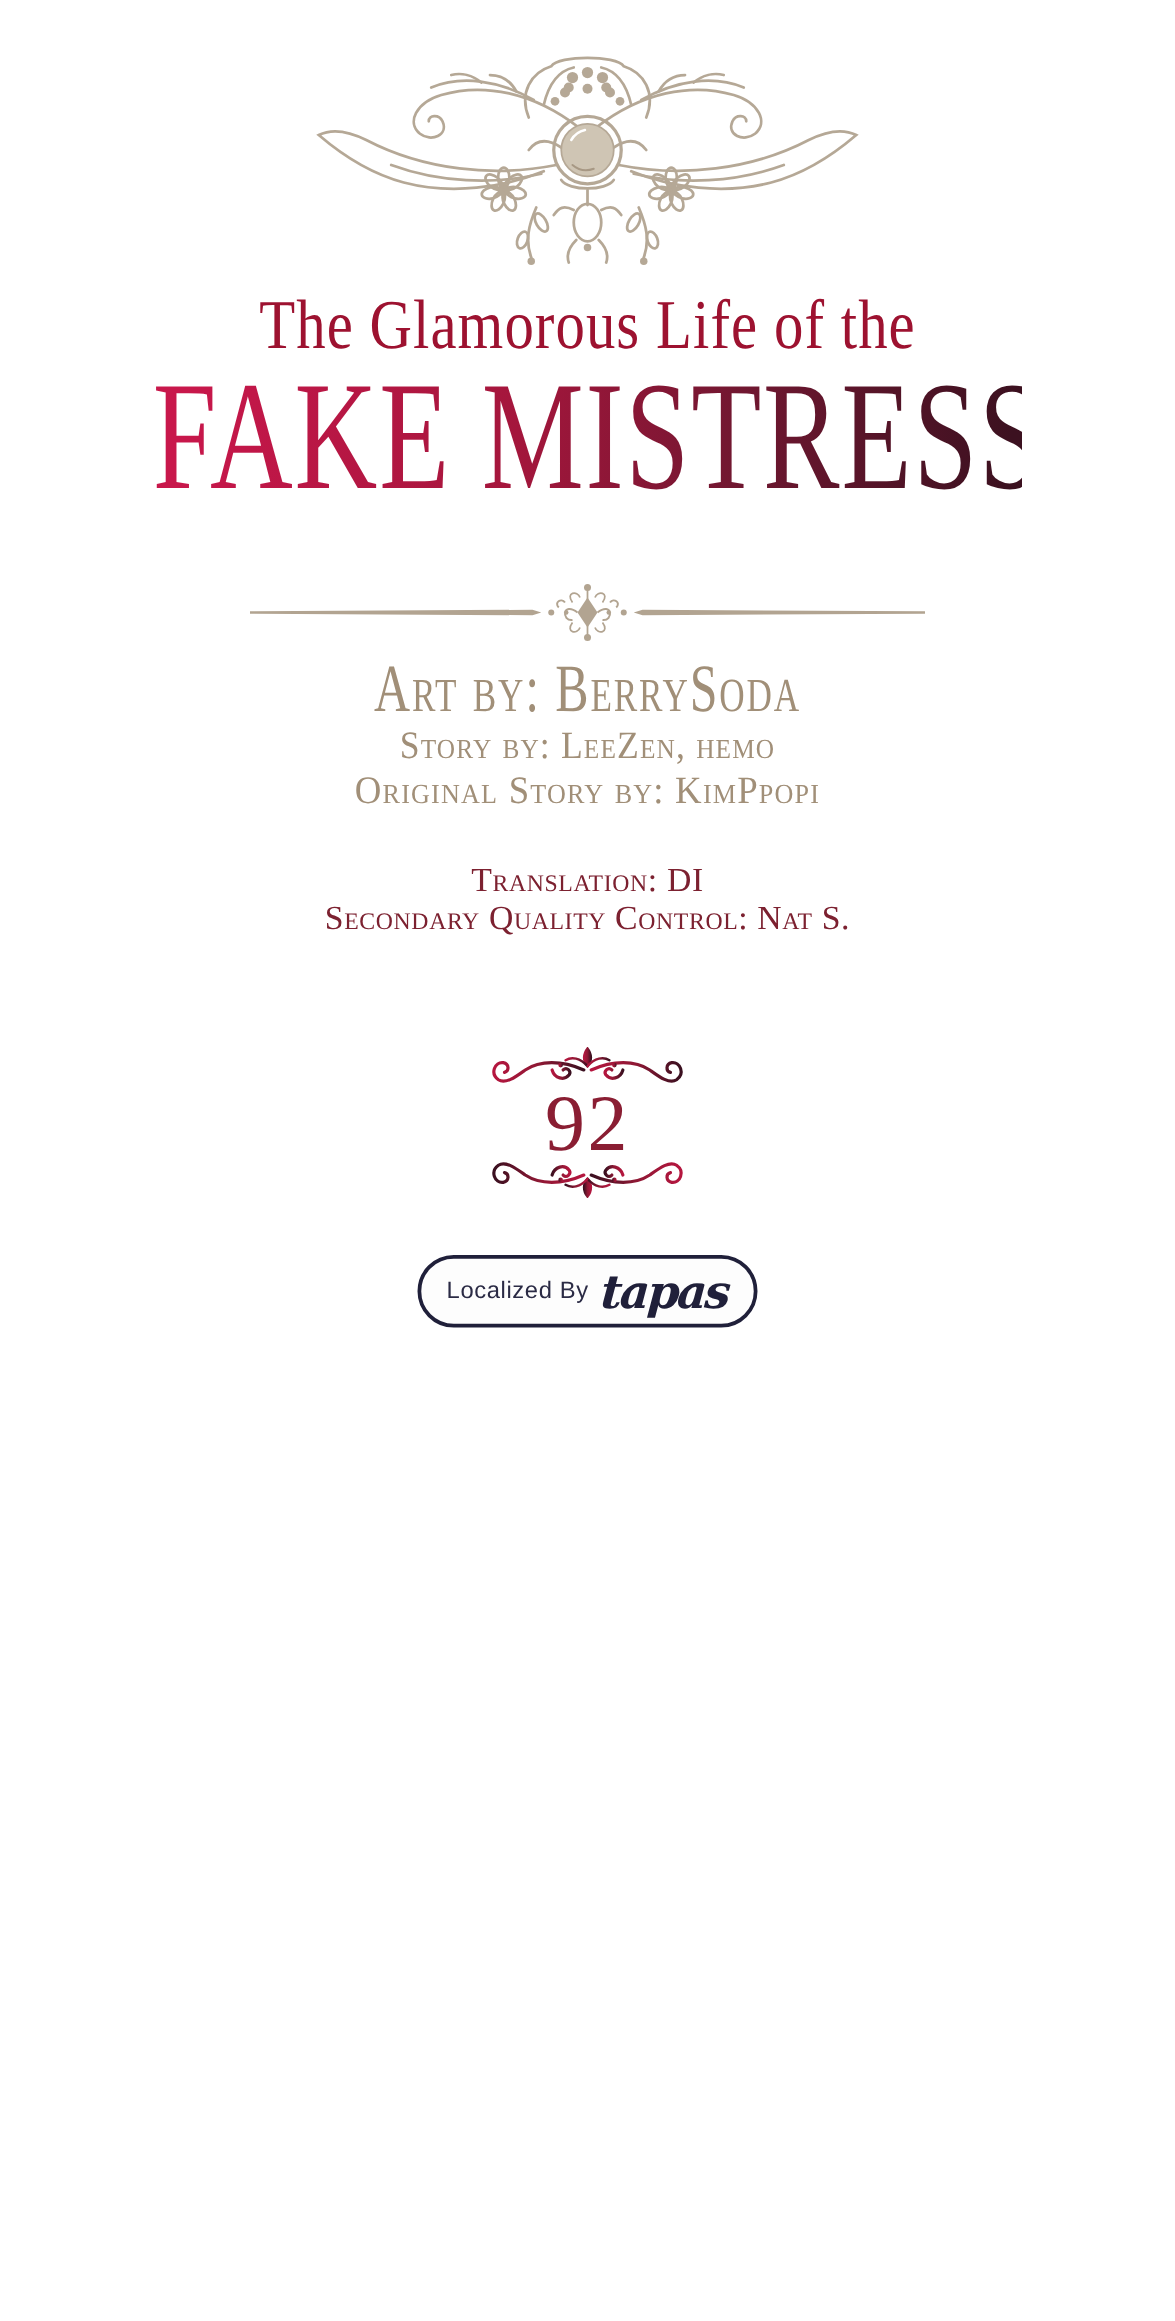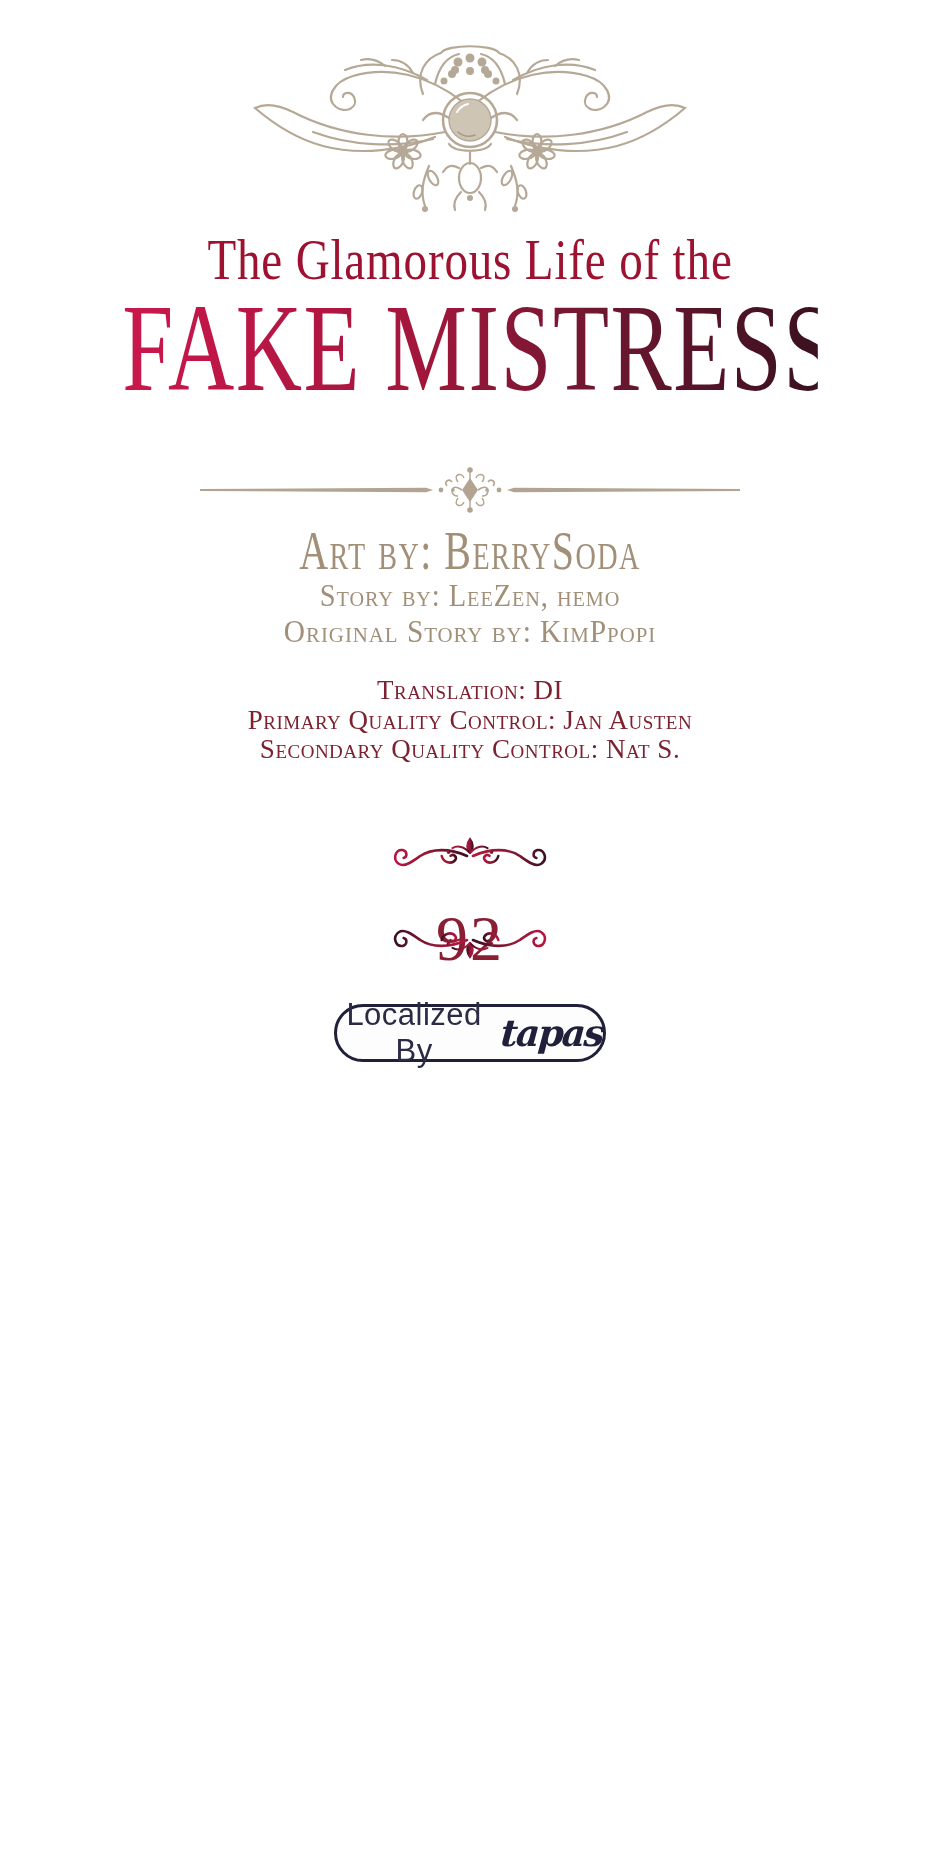--- a/index.html
+++ b/index.html
@@ -48,42 +48,42 @@
   
   .divider { top: 458px; }
 
   
   .credit { color: #a18f78; font-variant: small-caps; white-space: nowrap; transform-origin: 50% 50%; }
   .credit-art      { top: 516px; font-size: 54px; letter-spacing: 2px; transform: scaleX(0.74); }
   .credit-story    { top: 574px; font-size: 31px; letter-spacing: 1px; transform: scaleX(0.92); }
   .credit-original { top: 610px; font-size: 31px; letter-spacing: 1px; transform: scaleX(0.95); }
 
   
-  .loc-block { top: 672px; color: #7c2130; font-variant: small-caps; font-size: 27px; line-height: 29.5px; letter-spacing: 0.5px; }
+  .loc-block { top: 686px; color: #7c2130; font-variant: small-caps; font-size: 27px; line-height: 29.5px; letter-spacing: 0.5px; }
 
   
   .flourish-top { top: 830px; }
-  .chapter-number { top: 898px; font-size: 64px; color: #8a1e33; letter-spacing: 2px; }
+  .chapter-number { top: 858px; font-size: 64px; color: #8a1e33; letter-spacing: 2px; }
   .flourish-bottom { top: 916px; }
   .flourish-bottom svg { transform: rotate(180deg); }
 
   
   .badge-wrap { top: 1000px; }
   .badge {
     display: inline-flex;
     align-items: center;
     justify-content: center;
     width: 272px;
     height: 58px;
     background: #fdfdfd;
     border: 3.5px solid #20203a;
     border-radius: 29px;
     font-family: "Liberation Sans", sans-serif;
   }
-  .badge-prefix { font-size: 31px; font-weight: 500; color: #2b2b45; letter-spacing: 0.5px; }
+  .badge-prefix { font-size: 19px; font-weight: 500; color: #2b2b45; letter-spacing: 0.5px; }
   .badge-brand {
     margin-left: 10px;
     font-family: "DejaVu Serif", serif;
     font-style: italic;
     font-weight: 700;
     font-size: 37px;
     color: #20203a;
     letter-spacing: -2px;
     transform: skewX(-4deg);
   }
@@ -182,21 +182,20 @@
       </g>
     </svg>
   </div>
 
   <div class="abs credit credit-art">Art by: BerrySoda</div>
   <div class="abs credit credit-story">Story by: LeeZen, hemo</div>
   <div class="abs credit credit-original">Original Story by: KimPpopi</div>
 
   <div class="abs loc-block">
     <div>Translation: DI</div>
-    <div>Primary Quality Control: Jan Austen</div>
     <div>Secondary Quality Control: Nat S.</div>
   </div>
 
   <div class="abs flourish-top">
     <svg width="166" height="42" viewBox="0 0 170 42" fill="none">
       <defs>
         <linearGradient id="flg" x1="0" y1="0" x2="1" y2="0">
           <stop offset="0" stop-color="#b5163f"></stop>
           <stop offset="0.5" stop-color="#8e1834"></stop>
           <stop offset="1" stop-color="#3a1020"></stop>

